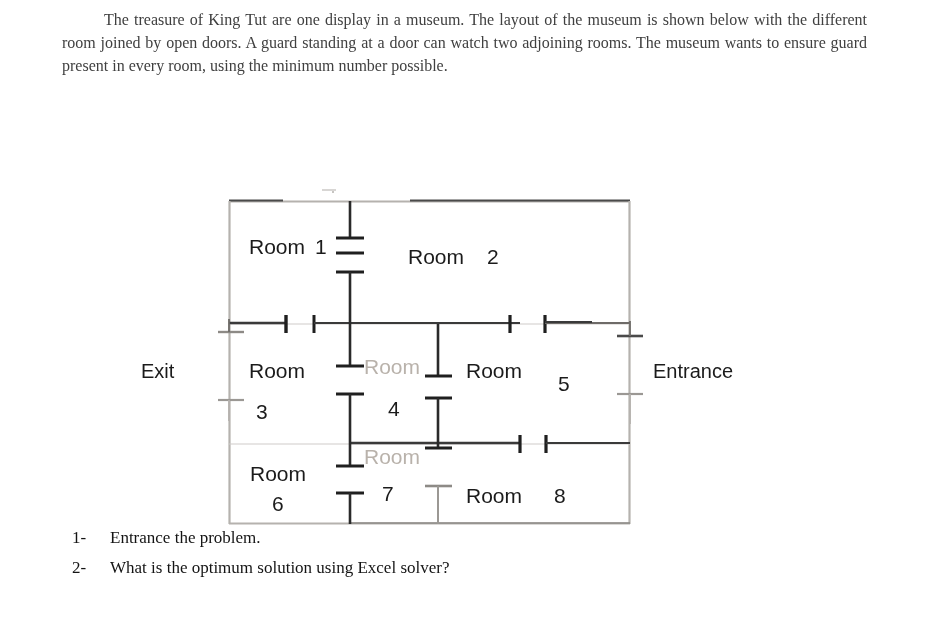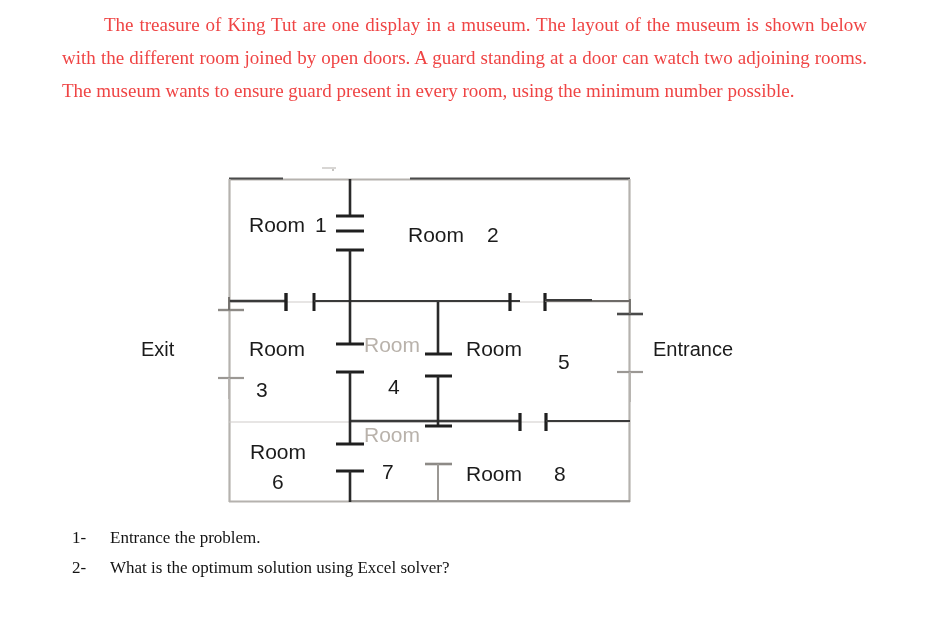--- a/index.html
+++ b/index.html
@@ -15,36 +15,36 @@
     position: relative;
     overflow: hidden;
   }
 
   
   #problem-statement {
     position: absolute;
     left: 62px;
     top: 8px;
     width: 805px;
-    font-size: 19px;
-    line-height: 33px;
+    font-size: 16px;
+    line-height: 23px;
     text-align: justify;
     text-justify: inter-word;
-    color: #ef4444;
+    color: #404040;
   }
   #problem-statement .indent {
     display: inline-block;
     width: 42px;
   }
 
   
   #museum-figure {
     position: absolute;
     left: 0;
-    top: 154px;
+    top: 176px;
     width: 927px;
     height: 370px;
   }
 
   
   #questions {
     position: absolute;
     left: 72px;
     top: 523px;
     width: 600px;

